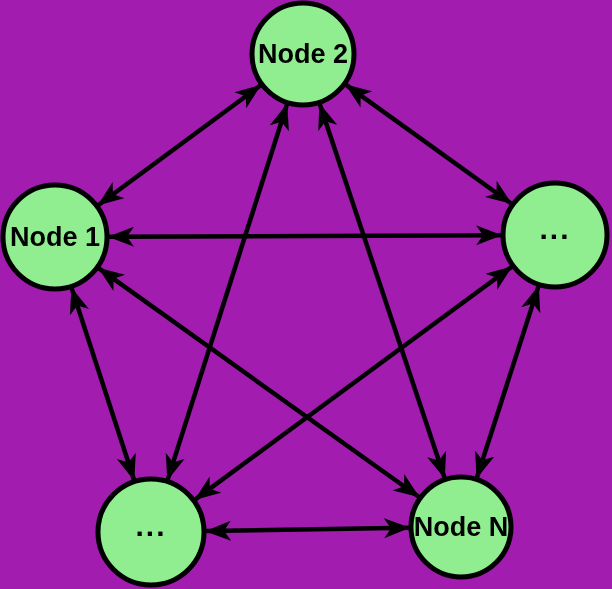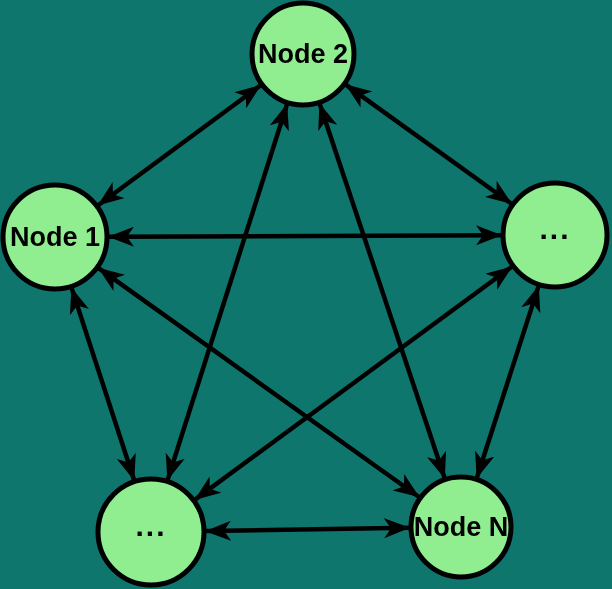--- a/index.html
+++ b/index.html
@@ -8,21 +8,21 @@
     background: #ffffff;
     width: 612px;
     height: 589px;
     overflow: hidden;
     font-family: "Liberation Sans", sans-serif;
   }
   .stage {
     position: relative;
     width: 612px;
     height: 589px;
-    background: #0f766e;
+    background: #a21caf;
   }
   svg { display: block; }
   .node-circle { }
   .node-label {
     font-family: "Liberation Sans", "DejaVu Sans", sans-serif;
     font-weight: bold;
     fill: #000000;
   }
 </style>
 </head>

